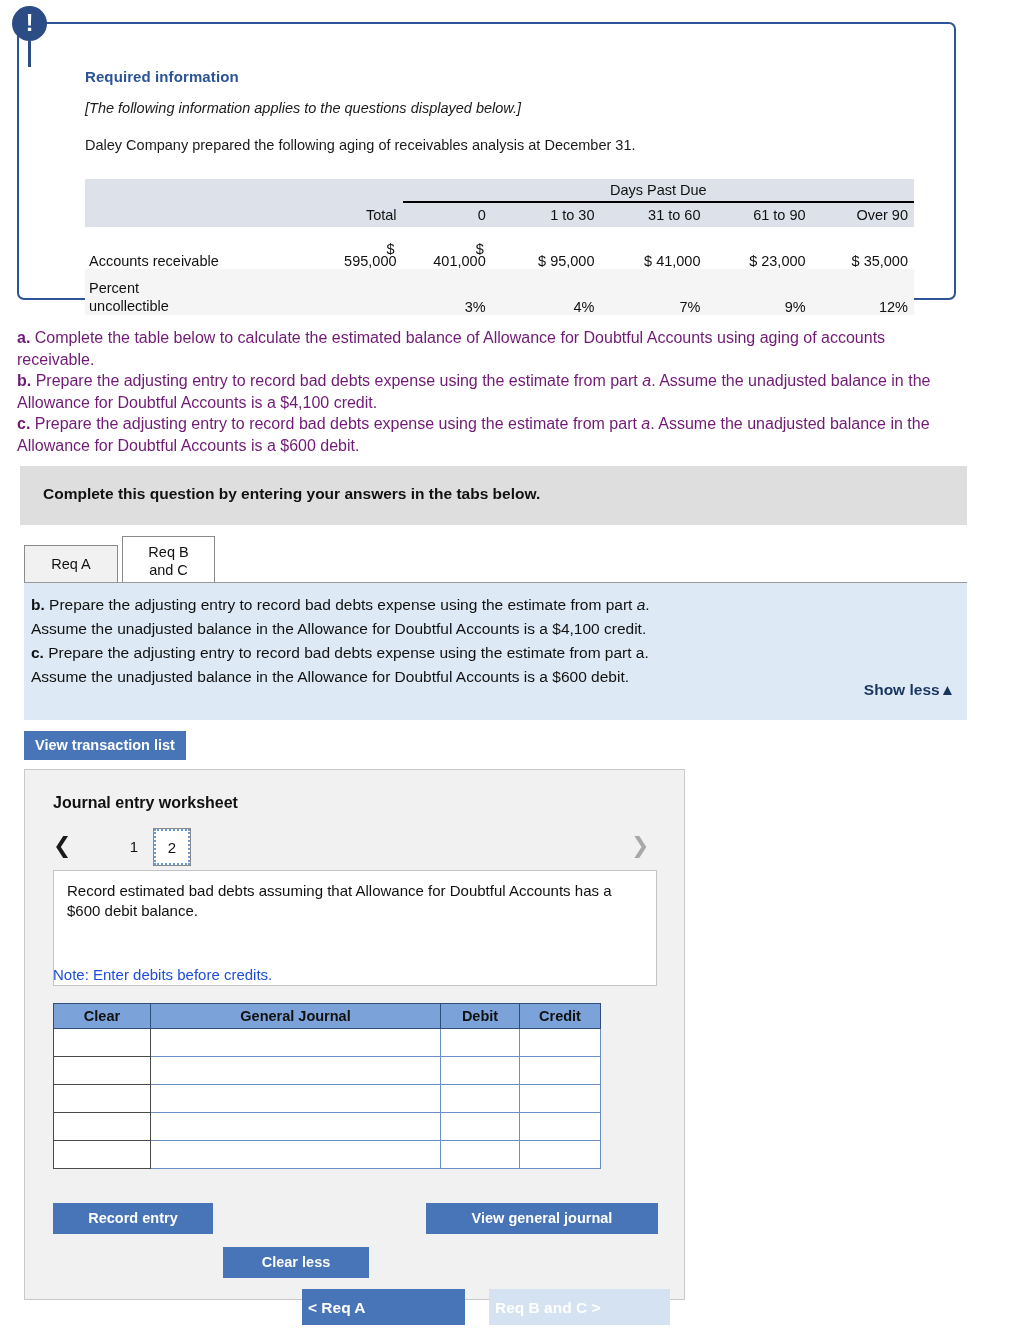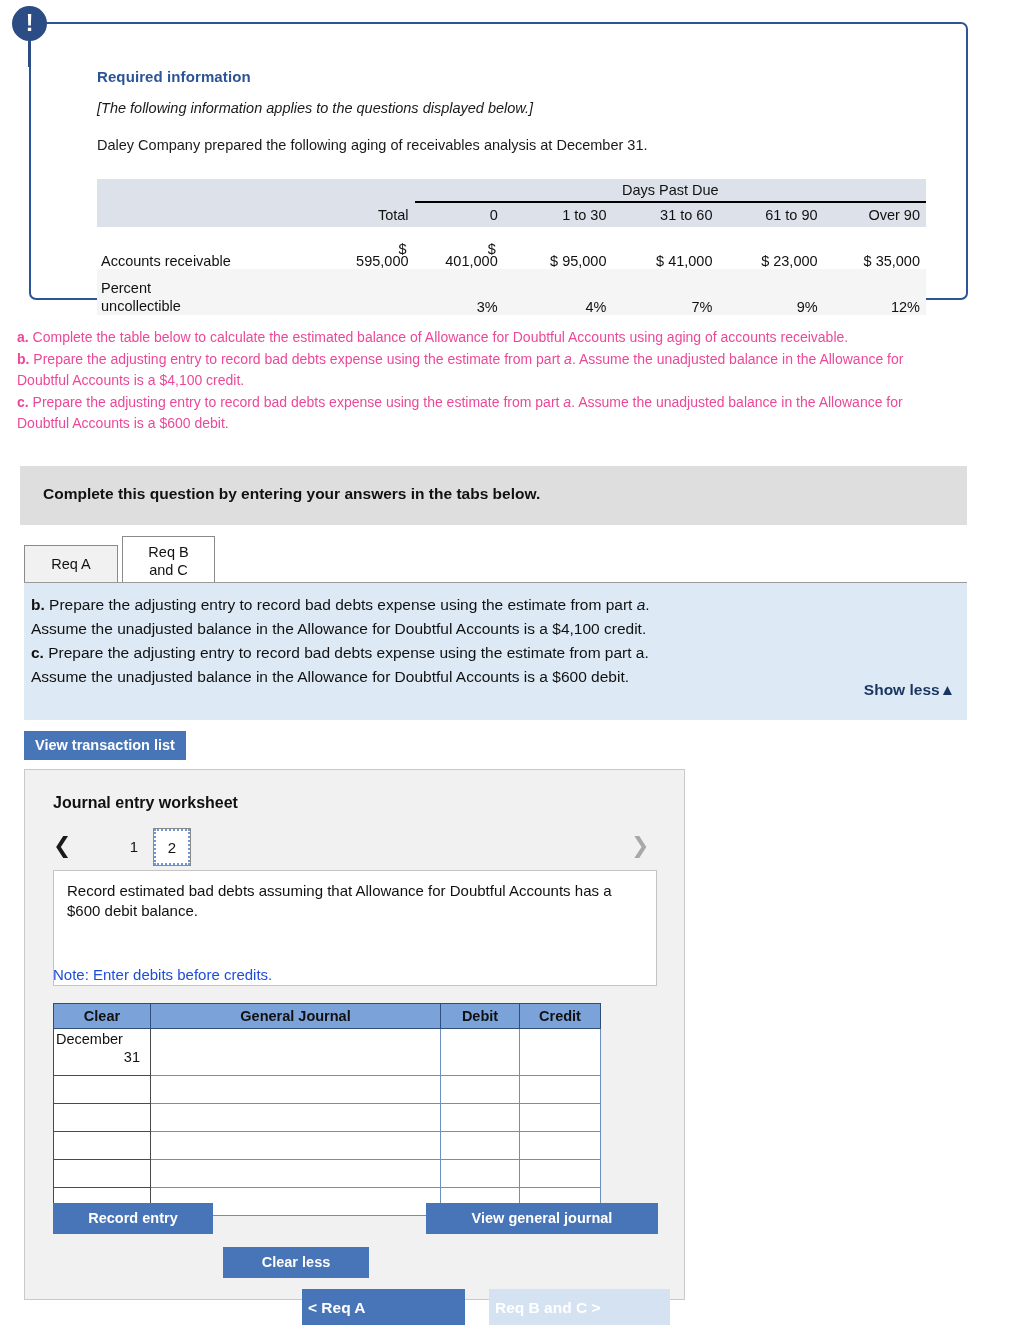--- a/index.html
+++ b/index.html
@@ -12,21 +12,21 @@
     height: 1330px;
     position: relative;
     font-family: "Liberation Sans", sans-serif;
     color: #1a1a1a;
     overflow: hidden;
   }
 
   
   #req-info-box {
     position: absolute;
-    left: 29px;
+    left: 17px;
     top: 22px;
     width: 939px;
     height: 278px;
     border: 2px solid #2d5494;
     border-radius: 7px;
     box-sizing: border-box;
     background: #ffffff;
   }
   #req-info-bullet {
     position: absolute;
@@ -151,23 +151,23 @@
     text-align: left;
     padding-left: 4px !important;
   }
 
   
   #requirements {
     position: absolute;
     left: 17px;
     top: 327px;
     width: 920px;
-    font-size: 14px;
+    font-size: 16px;
     line-height: 21.5px;
-    color: #ec4899;
+    color: #701a75;
   }
   #requirements .rq { display: block; }
   #requirements b { font-weight: bold; }
   #requirements i { font-style: italic; }
 
   
   #complete-banner {
     position: absolute;
     left: 20px;
     top: 466px;
@@ -583,35 +583,20 @@
   <div id="note-text">Note: Enter debits before credits.</div>
 
   <table id="journal-table">
     <tbody>
         <tr>
       <th style="width:96px;">Clear</th>
       <th style="width:289px;">General Journal</th>
       <th style="width:78px;">Debit</th>
       <th style="width:80px;">Credit</th>
     </tr>
-    <tr class="first-row">
-      <td class="date-cell">
-        <span style="display:block;text-align:left;">December</span>
-        <span style="display:block;text-align:right;padding-right:6px;">31</span>
-      </td>
-      <td>
-            <input class="cell-input" type="text" value="" style="">
-          </td>
-      <td>
-            <input class="cell-input" type="text" value="" style="">
-          </td>
-      <td>
-            <input class="cell-input" type="text" value="" style="">
-          </td>
-    </tr>
     <tr>
       <td class="date-cell"></td>
       <td>
             <input class="cell-input" type="text" value="" style="">
           </td>
       <td>
             <input class="cell-input" type="text" value="" style="">
           </td>
       <td>
             <input class="cell-input" type="text" value="" style="">

